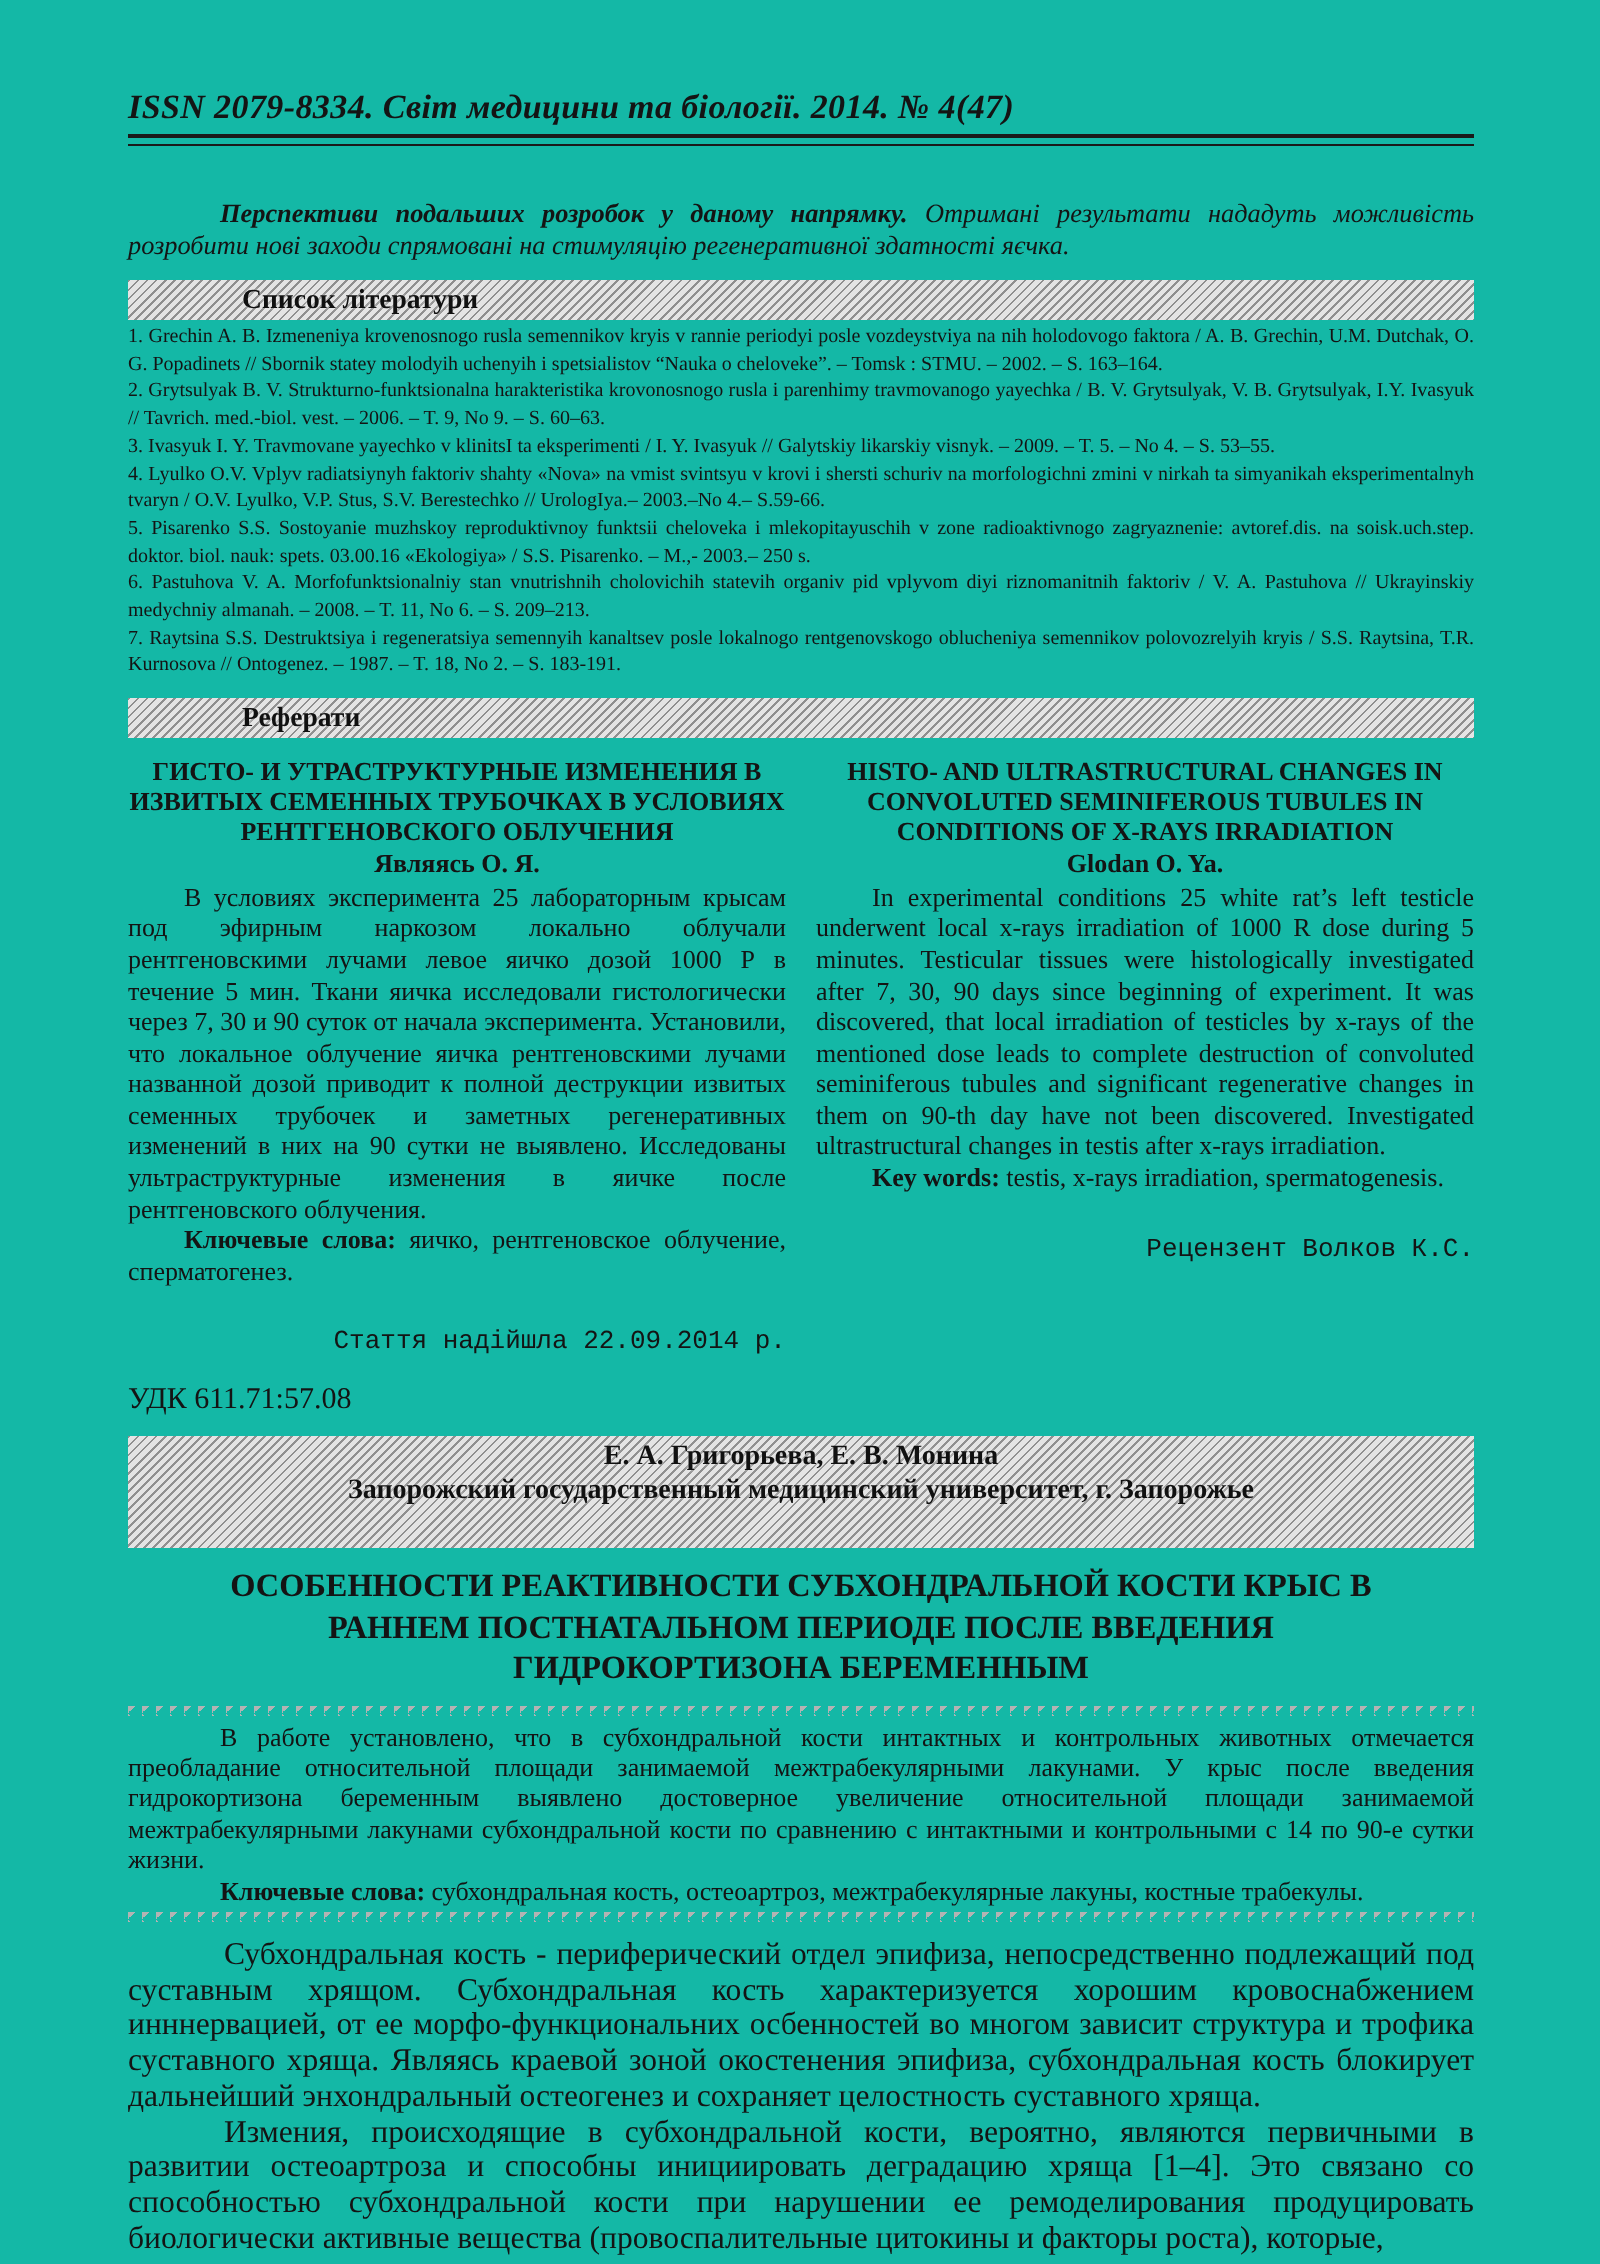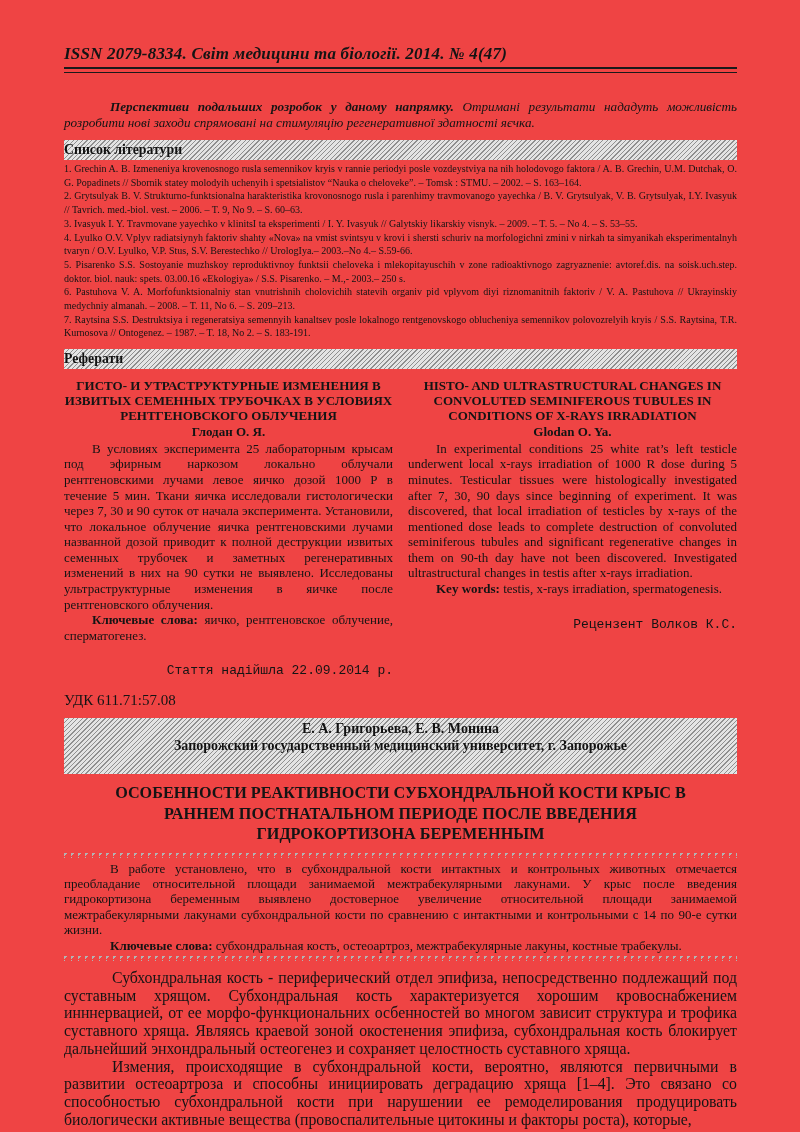--- a/index.html
+++ b/index.html
@@ -1,35 +1,35 @@
 <!DOCTYPE html>
 <html lang="ru"><head>
 <meta charset="utf-8">
 <style>
   * { margin:0; padding:0; box-sizing:border-box; }
   html,body { background:#ffffff; }
   body { font-family:"Liberation Serif","DejaVu Serif",serif; color:#141414; }
   .page {
     position:relative; width:800px; height:1132px; margin:0 auto;
-    background:#ef4444; overflow:hidden; padding:44px 63px 0 64px;
+    background:#14b8a6; overflow:hidden; padding:44px 63px 0 64px;
   }
 
   
   .journal-line { font-size:17px; font-weight:bold; font-style:italic; letter-spacing:.2px; }
   .double-rule { margin-top:3px; height:6px; border-top:2.5px solid #1a1a1a; border-bottom:1.3px solid #1a1a1a; }
 
   
   .prospects { margin-top:26px; font-style:italic; font-size:13.2px; line-height:16px; text-align:justify; text-indent:46px; }
   .prospects .lead { font-weight:bold; }
 
   
   .hatch-bar {
     margin-top:9px; height:20px; line-height:20px;
     background:repeating-linear-gradient(135deg,#8f8f8f 0px,#8f8f8f 1px,#e4e4e4 1px,#e4e4e4 3.2px);
-    font-weight:bold; font-size:13.8px; color:#111;
+    font-weight:bold; font-size:13.8px; padding-left:57px; color:#111;
     text-shadow:0 0 2px #e8e8e8;
   }
 
   
   .refs { margin-top:2px; font-size:10px; line-height:13.7px; text-align:justify; }
   .refs .ref { text-align:justify; }
 
   
   .cols { display:flex; gap:15px; margin-top:9px; }
   .col { flex:1; font-size:13px; line-height:15.6px; }
@@ -89,21 +89,21 @@
     <div class="ref">5. Pisarenko S.S. Sostoyanie muzhskoy reproduktivnoy funktsii cheloveka i mlekopitayuschih v zone radioaktivnogo zagryaznenie: avtoref.dis. na soisk.uch.step. doktor. biol. nauk: spets. 03.00.16 «Ekologiya» / S.S. Pisarenko. – M.,- 2003.– 250 s.</div>
     <div class="ref">6. Pastuhova V. A. Morfofunktsionalniy stan vnutrishnih cholovichih statevih organiv pid vplyvom diyi riznomanitnih faktoriv / V. A. Pastuhova // Ukrayinskiy medychniy almanah. – 2008. – T. 11, No 6. – S. 209–213.</div>
     <div class="ref">7. Raytsina S.S. Destruktsiya i regeneratsiya semennyih kanaltsev posle lokalnogo rentgenovskogo oblucheniya semennikov polovozrelyih kryis / S.S. Raytsina, T.R. Kurnosova // Ontogenez. – 1987. – T. 18, No 2. – S. 183-191.</div>
   </div>
 
   <div class="hatch-bar">Реферати</div>
 
   <div class="cols">
     <div class="col">
       <div class="abstr-title">ГИСТО- И УТРАСТРУКТУРНЫЕ ИЗМЕНЕНИЯ В ИЗВИТЫХ СЕМЕННЫХ ТРУБОЧКАХ В УСЛОВИЯХ РЕНТГЕНОВСКОГО ОБЛУЧЕНИЯ</div>
-      <div class="abstr-author">Глодан О. Я.</div>
+      <div class="abstr-author">Являясь О. Я.</div>
       <div class="abstr-body">В условиях эксперимента 25 лабораторным крысам под эфирным наркозом локально облучали рентгеновскими лучами левое яичко дозой 1000 Р в течение 5 мин. Ткани яичка исследовали гистологически через 7, 30 и 90 суток от начала эксперимента. Установили, что локальное облучение яичка рентгеновскими лучами названной дозой приводит к полной деструкции извитых семенных трубочек и заметных регенеративных изменений в них на 90 сутки не выявлено. Исследованы ультраструктурные изменения в яичке после рентгеновского облучения.</div>
       <div class="abstr-keywords"><span class="kw-label">Ключевые слова:</span><span> яичко, рентгеновское облучение, сперматогенез.</span></div>
       <div class="abstr-footer">Стаття надійшла 22.09.2014 р.</div>
     </div>
     <div class="col">
       <div class="abstr-title">HISTO- AND ULTRASTRUCTURAL CHANGES IN CONVOLUTED SEMINIFEROUS TUBULES IN CONDITIONS OF X-RAYS IRRADIATION</div>
       <div class="abstr-author">Glodan O. Ya.</div>
       <div class="abstr-body">In experimental conditions 25 white rat’s left testicle underwent local x-rays irradiation of 1000 R dose during 5 minutes. Testicular tissues were histologically investigated after 7, 30, 90 days since beginning of experiment. It was discovered, that local irradiation of testicles by x-rays of the mentioned dose leads to complete destruction of convoluted seminiferous tubules and significant regenerative changes in them on 90-th day have not been discovered. Investigated  ultrastructural changes in testis after  x-rays irradiation.</div>
       <div class="abstr-keywords"><span class="kw-label">Key words:</span><span> testis, x-rays irradiation, spermatogenesis.</span></div>
       <div class="abstr-footer">Рецензент Волков К.С.</div>

